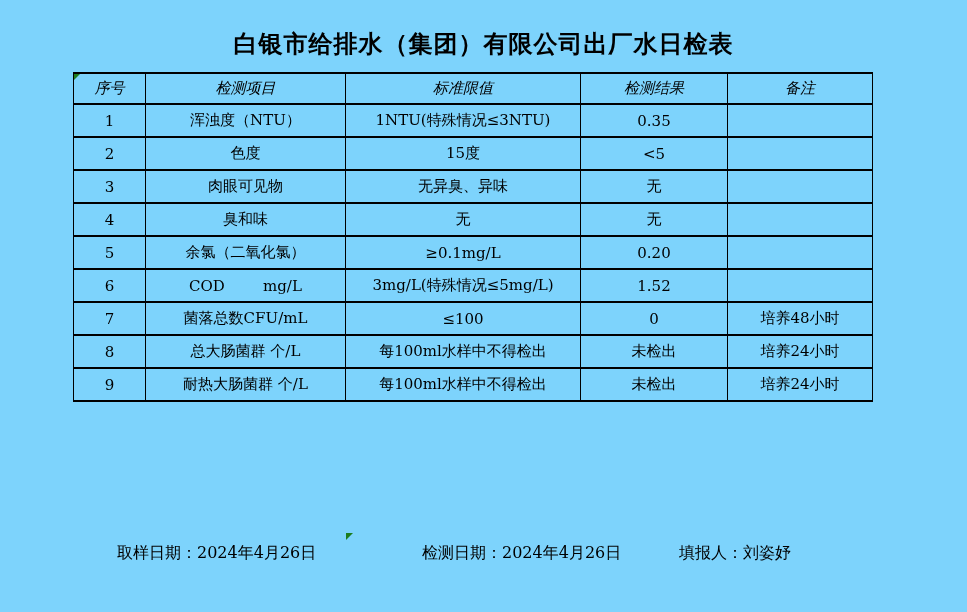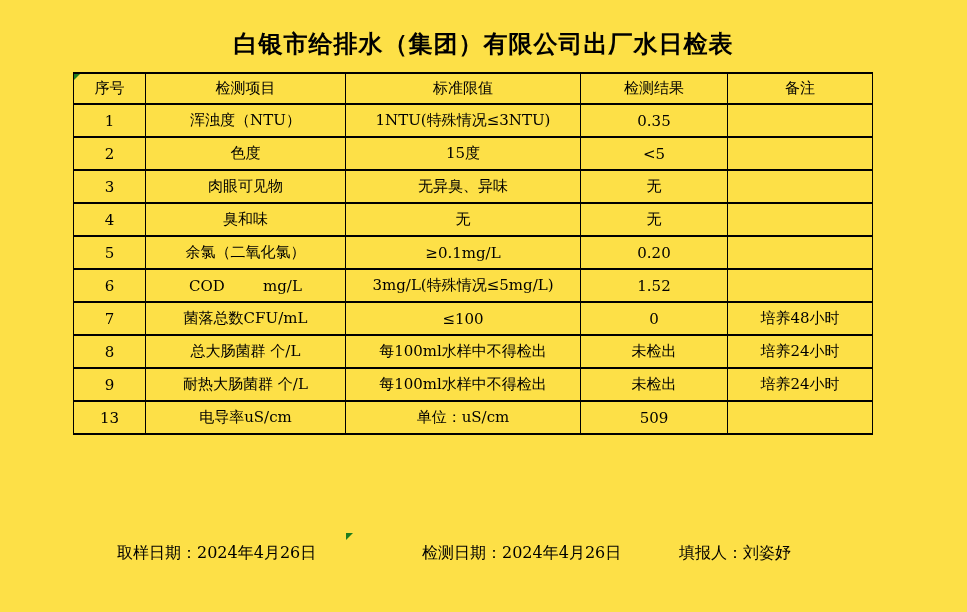--- a/index.html
+++ b/index.html
@@ -4,21 +4,21 @@
 <style>
   html, body {
     margin: 0;
     padding: 0;
     background: #ffffff;
   }
   .page {
     position: relative;
     width: 967px;
     height: 612px;
-    background: #fde047;
+    background: #7dd3fc;
     font-family: "DejaVu Serif", "Liberation Serif", serif;
     color: #000000;
     overflow: hidden;
   }
   .title {
     position: absolute;
     top: 28px;
     left: 0;
     width: 967px;
     text-align: center;
@@ -42,21 +42,21 @@
     border-top: 2px solid #000;
     border-bottom: 2px solid #000;
     text-align: center;
     vertical-align: middle;
     font-size: 15px;
     font-weight: normal;
     padding: 0 2px;
     overflow: hidden;
     white-space: pre;
   }
-  table.inspection thead tr { height: 31px; }
+  table.inspection thead tr { height: 31px; font-style: italic; }
   table.inspection tbody tr { height: 33px; }
   .corner-marker {
     position: absolute;
     width: 7px;
     height: 7px;
     background: #1e7d1e;
     clip-path: polygon(0 0, 100% 0, 0 100%);
   }
   .marker-top-left { left: 74px; top: 73px; }
   .marker-bottom   { left: 346px; top: 533px; }
@@ -158,27 +158,20 @@
         <td>未检出</td>
         <td>培养24小时</td>
       </tr>
       <tr>
         <td>9</td>
         <td>耐热大肠菌群 个/L</td>
         <td>每100ml水样中不得检出</td>
         <td>未检出</td>
         <td>培养24小时</td>
       </tr>
-      <tr>
-        <td>13</td>
-        <td>电导率uS/cm</td>
-        <td>单位：uS/cm</td>
-        <td>509</td>
-        <td></td>
-      </tr>
     </tbody>
   </table>
 
   <div class="footer">
     <span class="f-item f-sampling">取样日期：2024年4月26日</span>
     <span class="f-item f-testdate">检测日期：2024年4月26日</span>
     <span class="f-item f-reporter">填报人：刘姿妤</span>
   </div>
 
 </div>

